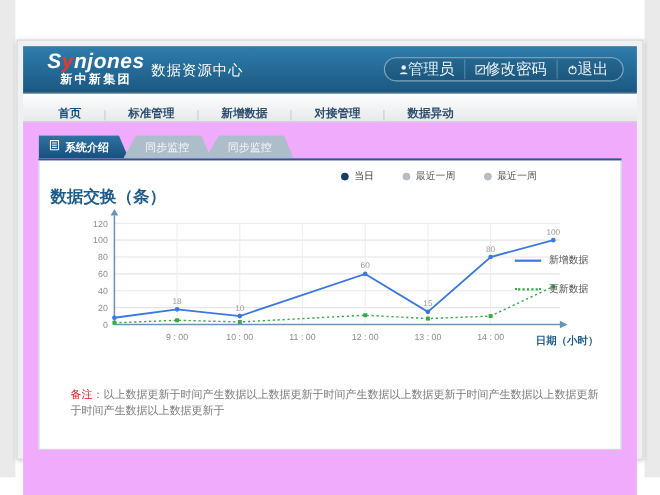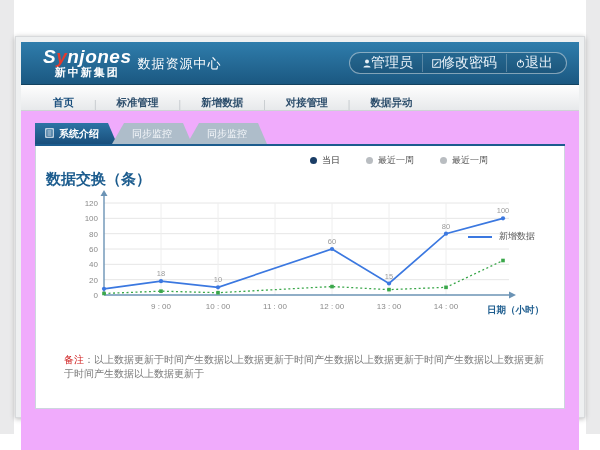--- a/index.html
+++ b/index.html
@@ -221,20 +221,24 @@
           <rect x="333.2" y="105.83333333333333" width="3.6" height="3.6" fill="#3aa74a"></rect>
           <rect x="390.2" y="103.53333333333333" width="3.6" height="3.6" fill="#3aa74a"></rect>
           <rect x="447.2" y="76.7" width="3.6" height="3.6" fill="#3aa74a"></rect>
         </svg>
 
       <div class="legend">
         <div class="legend-row">
           <span class="lsample s0"></span>
           <span class="txt">新增数据</span>
         </div>
+        <div class="legend-row">
+          <span class="lsample s1"></span>
+          <span class="txt">更新数据</span>
+        </div>
       </div>
 
       <div class="xlabel">日期（小时）</div>
 
       <div class="note">
         <span class="pfx">备注</span><span>：以上数据更新于时间产生数据以上数据更新于时间产生数据以上数据更新于时间产生数据以上数据更新于时间产生数据以上数据更新于</span>
       </div>
 
     </div>
   </div>

